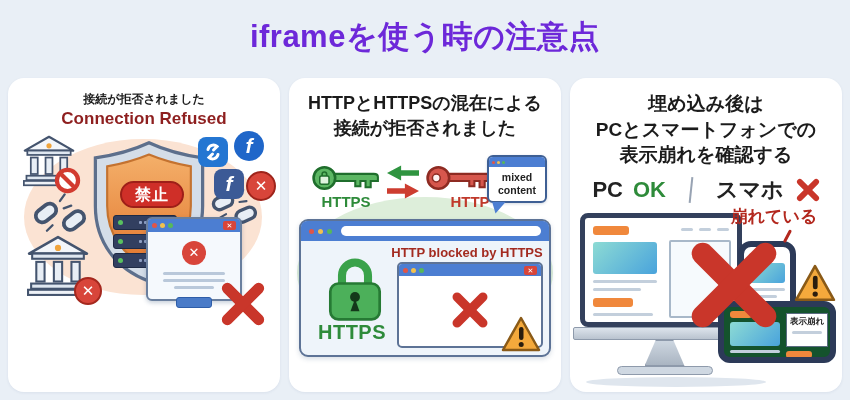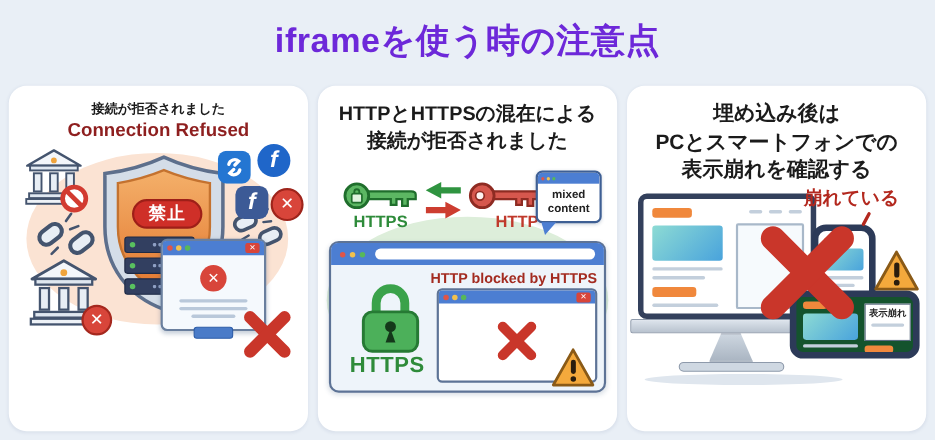--- a/index.html
+++ b/index.html
@@ -348,20 +348,29 @@
         </div>
       </div>
     </section>
 
     <section class="panel p-right">
       <h2 class="p-head">
         <span>埋め込み後は</span><br>
         <span>PCとスマートフォンでの</span><br>
         <span>表示崩れを確認する</span>
       </h2>
+      <div class="verdict">
+        <span class="pc">PC</span>
+        <span class="ok">OK</span>
+        <span class="sep"></span>
+        <span class="sp">スマホ</span>
+        <svg width="24" height="24" viewBox="0 0 50 50">
+            <use href="#cross"></use>
+          </svg>
+      </div>
       <div class="illus">
         <div class="shadow"></div>
 
         <div class="monitor">
           <div class="screen">
             <div class="pill" style="left:8px;top:8px;width:36px;height:9px"></div>
             <div class="gline" style="left:96px;top:10px;width:12px"></div>
             <div class="gline" style="left:114px;top:10px;width:12px"></div>
             <div class="gline" style="left:132px;top:10px;width:12px"></div>
             <div class="teal" style="left:8px;top:24px;width:64px;height:32px"></div>

